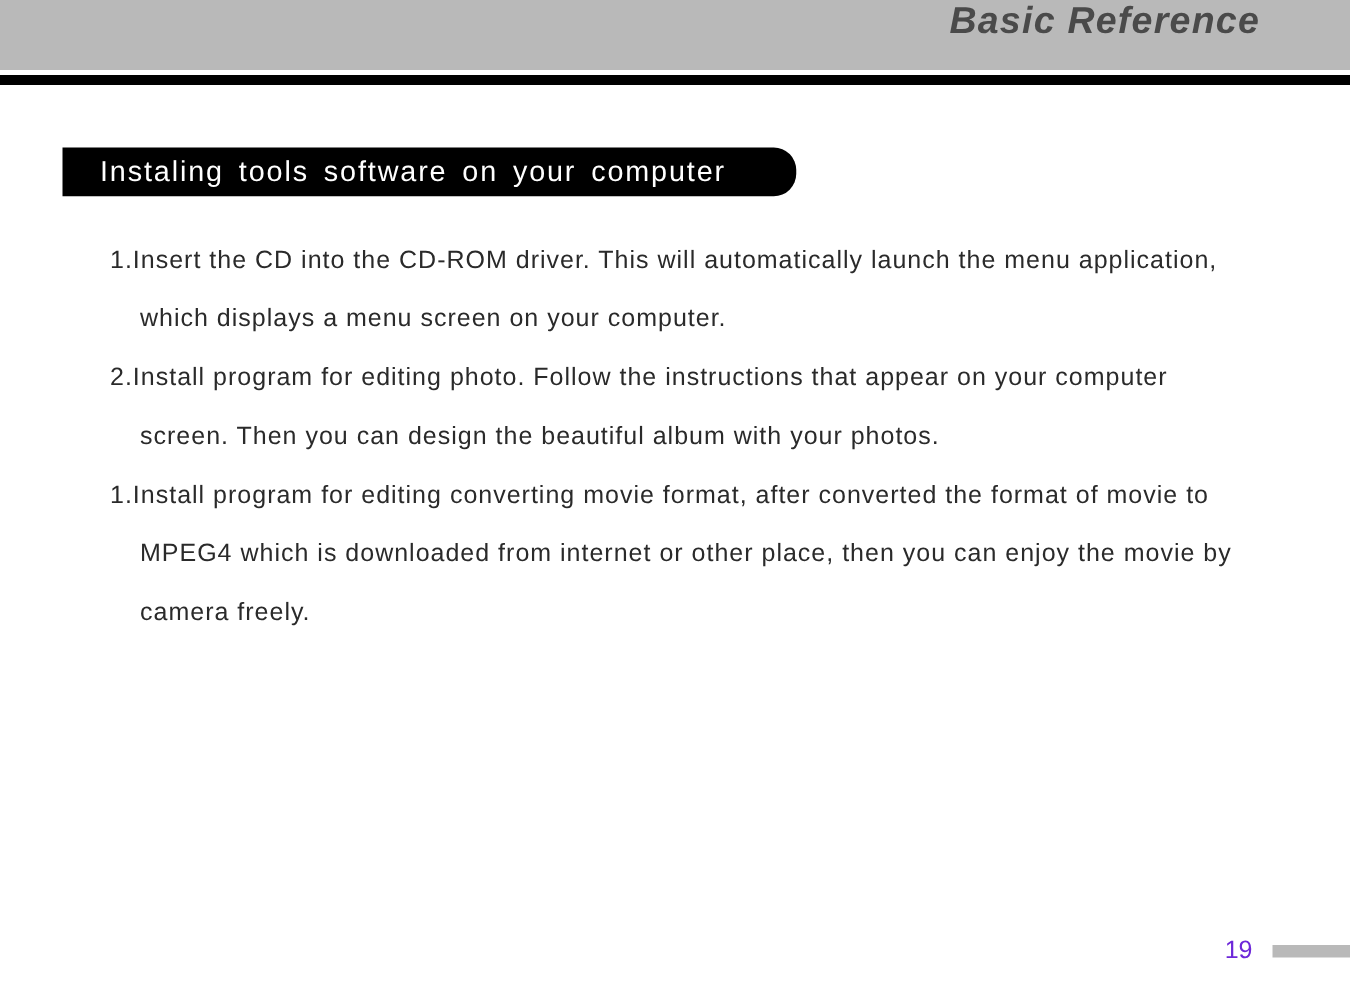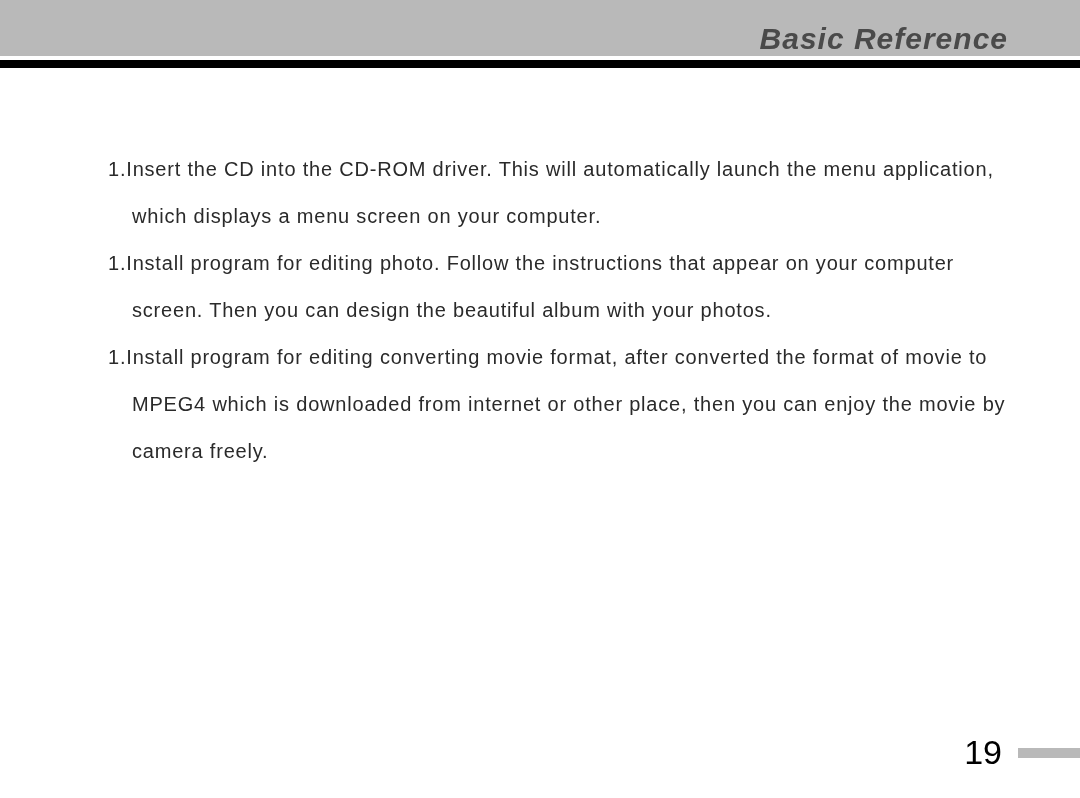--- a/index.html
+++ b/index.html
@@ -12,21 +12,21 @@
       height: 798px;
       background: #ffffff;
       font-family: Arial, Helvetica, sans-serif;
       position: relative;
     }
     .header-bar {
       width: 100%;
       height: 56px;
       background: #b9b9b9;
       display: flex;
-      align-items: flex-end;
+      align-items: flex-start;
       justify-content: flex-end;
       padding-right: 72px;
     }
     .header-title {
       font-style: italic;
       font-weight: bold;
       font-size: 30px;
       color: #4a4a4a;
       letter-spacing: 1px;
     }
@@ -58,53 +58,53 @@
       padding-right: 30px;
     }
     .step {
       font-size: 20px;
       color: #2a2a2a;
       line-height: 2.35;
       letter-spacing: 0.8px;
       text-indent: -24px;
       padding-left: 24px;
       word-spacing: 0px;
-      margin-left: 20px;
     }
     .page-number-wrap {
       position: absolute;
       bottom: 26px;
       right: 0;
       display: flex;
       align-items: center;
     }
     .page-number {
-      font-size: 34px;
-      color: #000000;
+      font-size: 20px;
+      color: #6d28d9;
       padding-right: 16px;
     }
     .page-number-bar {
       width: 62px;
       height: 10px;
       background: #b9b9b9;
     }
   </style>
 </head>
 <body>
 
 <div class="header-bar">
   <span class="header-title">Basic Reference</span>
 </div>
 <div class="black-stripe"></div>
 
 <div class="content">
+  <div class="section-heading">Instaling tools software on your computer</div>
 
   <div class="steps">
     <p class="step">1.Insert the CD into the CD-ROM driver. This will automatically launch the menu application, which displays a menu screen on your computer.</p>
-    <p class="step">1.Install program for editing photo. Follow the instructions that appear on your computer screen. Then you  can design the beautiful album with your photos.</p>
+    <p class="step">2.Install program for editing photo. Follow the instructions that appear on your computer screen. Then you  can design the beautiful album with your photos.</p>
     <p class="step">1.Install program for editing converting movie format, after converted the format of movie to MPEG4 which is downloaded from internet or other place, then you can enjoy the movie by camera freely.</p>
   </div>
 </div>
 
 <div class="page-number-wrap">
   <span class="page-number">19</span>
   <div class="page-number-bar"></div>
 </div>
 
 </body></html>

